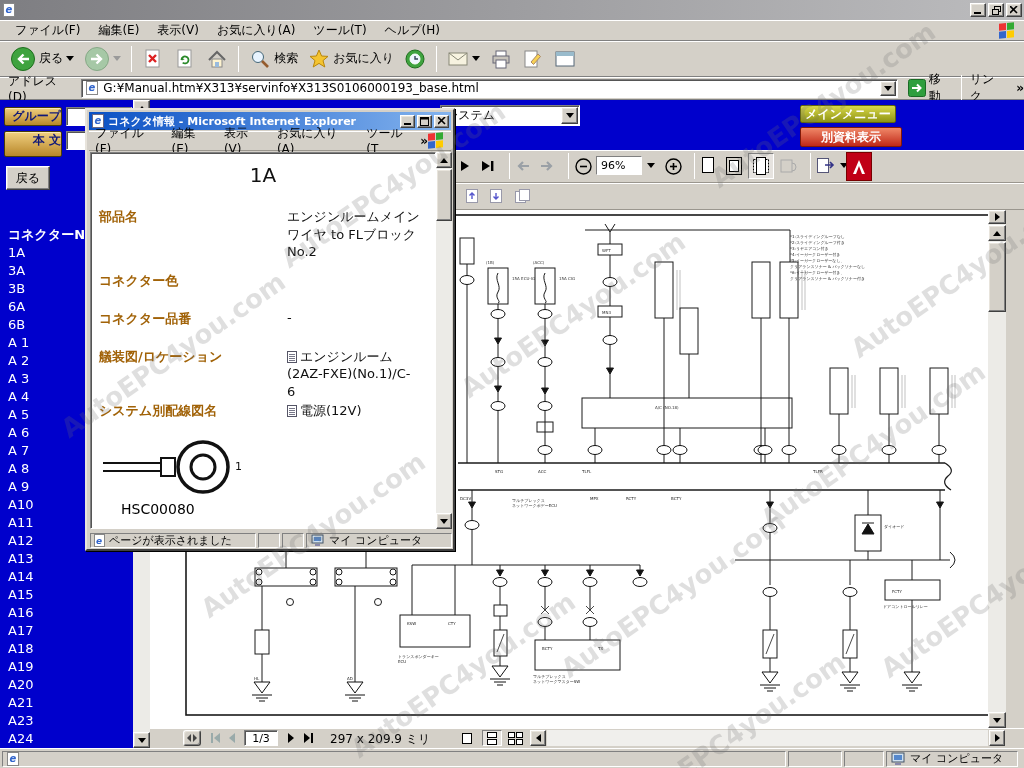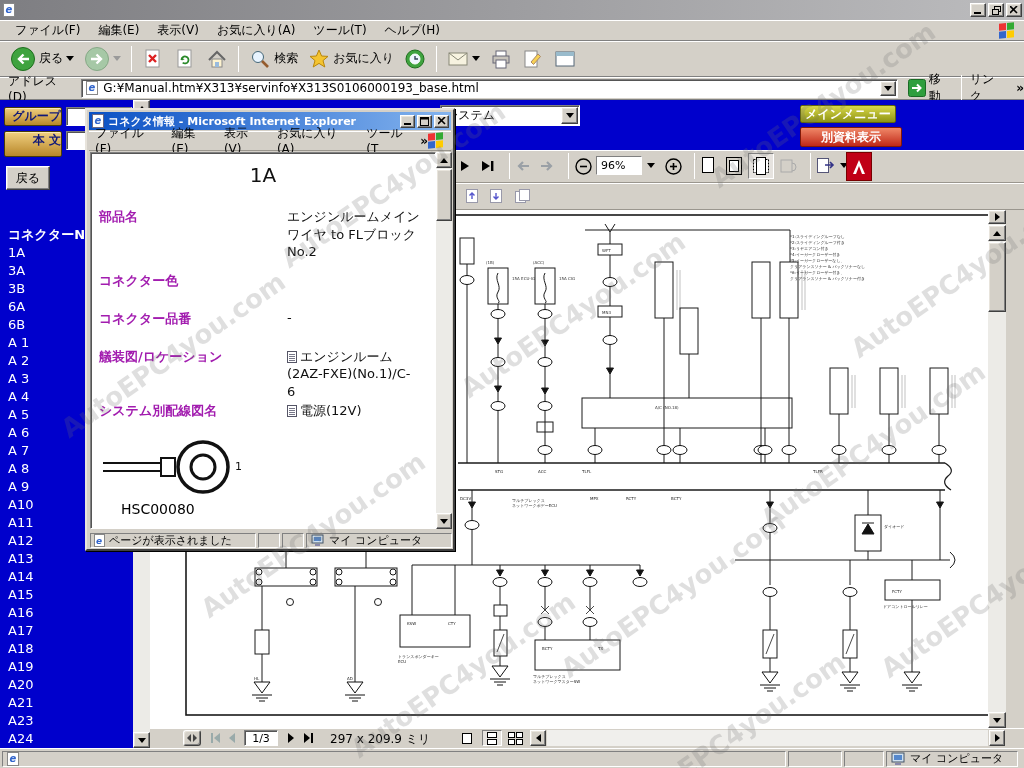--- a/index.html
+++ b/index.html
@@ -41,21 +41,21 @@
   .statusbar{left:0;top:748px;width:1024px;height:20px;background:#d4d0c8;border-top:1px solid #fff;display:flex;align-items:center;padding:0 2px;gap:2px;font-size:11px;}
   .popup{left:85px;top:108px;width:370px;height:443px;background:#d4d0c8;border:2px solid;border-color:#e8e4dc #404040 #404040 #e8e4dc;box-shadow:1px 1px 0 #000;z-index:40;}
   .popup-title{position:absolute;left:2px;top:2px;width:362px;height:18px;background:linear-gradient(90deg,#0a50c4,#84b4ee);display:flex;align-items:center;padding:0 2px;}
   .popup-title .t{color:#fff;font-size:11px;font-weight:bold;margin-left:3px;white-space:nowrap;}
   .pwbtn{width:15px;height:13px;margin-left:2px;}
   .popup-menu{position:absolute;left:2px;top:21px;width:362px;height:20px;display:flex;align-items:center;border-bottom:1px solid #9a968e;box-shadow:inset 0 1px 0 #fff;}
   .popup-menu .menuitem{padding:2px 6px;}
   .popup-content{position:absolute;left:3px;top:42px;width:346px;height:377px;background:#fff;border:1px solid;border-color:#808080 #fff #fff #808080;box-shadow:inset 1px 1px 0 #555;overflow:hidden;}
   .popup-scroll{position:absolute;left:349px;top:42px;width:16px;height:377px;background:#ecebe7;}
   .popup-status{position:absolute;left:2px;top:421px;width:364px;height:18px;display:flex;align-items:center;gap:2px;font-size:11px;padding:0 1px;}
-  .flabel{position:absolute;color:#a21caf;font-weight:bold;font-size:13px;white-space:nowrap;}
+  .flabel{position:absolute;color:#a16207;font-weight:bold;font-size:13px;white-space:nowrap;}
   .fvalue{position:absolute;font-size:13px;white-space:nowrap;color:#111;}
   .doc-ico{display:inline-block;width:10px;height:12px;background:#fff;border:1px solid #556;position:relative;margin-right:3px;vertical-align:-2px;}
   .doc-ico::before{content:"";position:absolute;left:1px;top:2px;width:6px;height:1px;background:#778;box-shadow:0 2px 0 #778,0 4px 0 #778,0 6px 0 #778;}
   .winflag{display:grid;grid-template-columns:7px 7px;grid-auto-rows:7px;gap:1px;transform:skewY(-6deg);}
   .winflag i{display:block;}
   .wm{position:absolute;transform:rotate(-35deg);font-size:26px;color:rgba(110,110,110,.22);white-space:nowrap;z-index:50;pointer-events:none;font-weight:bold;}
   .zoomfield{background:#fff;border:1px solid;border-color:#808080 #fff #fff #808080;font-size:11px;display:flex;align-items:center;padding-left:4px;}
   .pressed{background:#e6e3df;border:1px solid;border-color:#808080 #fff #fff #808080;}
   svg text{font-family:"DejaVu Sans","Liberation Sans",sans-serif;}
 </style>

